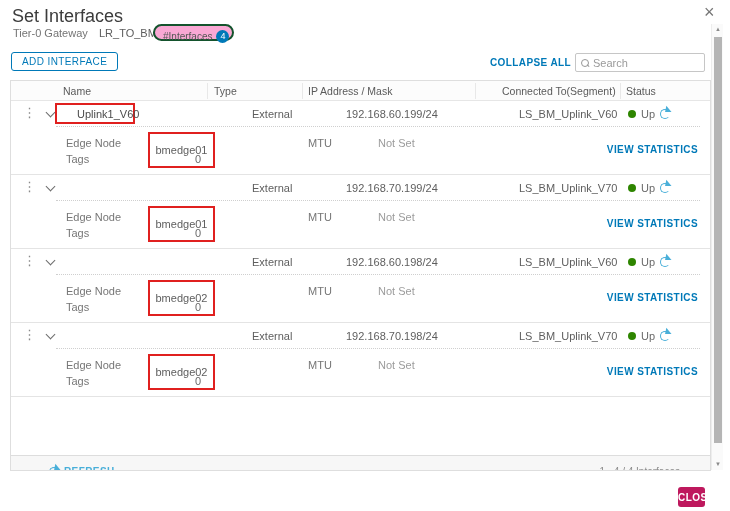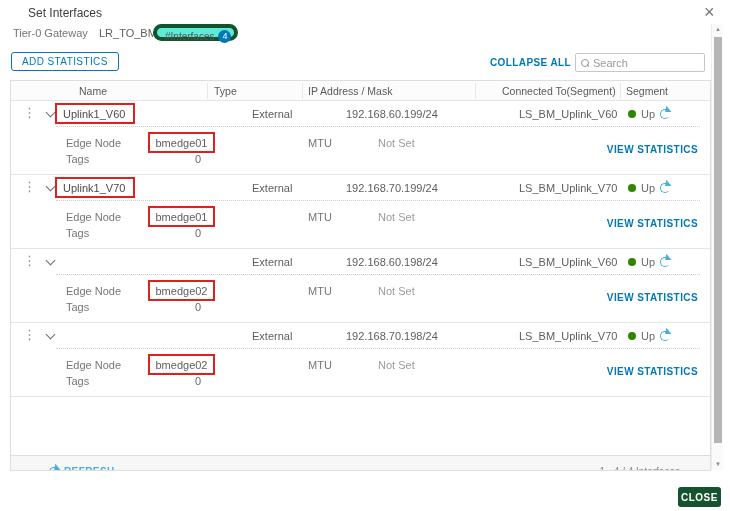--- a/index.html
+++ b/index.html
@@ -8,29 +8,29 @@
     position: relative;
     background: #fff;
     font-family: "Liberation Sans", sans-serif;
     font-size: 11px;
     color: #4e4e4e;
     overflow: hidden;
   }
   .abs { position:absolute; }
 
   
-  #dlg-title { left:28px; top:6px; font-size:12px; color:#3c3c3c; }
+  #dlg-title { left:12px; top:6px; font-size:18px; color:#3c3c3c; }
   #close-x { left:704px; top:2px; font-size:18px; color:#767676; cursor:pointer; line-height:20px; }
   #gw-label { left:13px; top:27px; color:#747474; }
   #gw-name  { left:99px; top:27px; color:#5d5d5d; }
   #if-pill {
     left:153px; top:24px; height:17px;
-    border:4px solid #14532d; border-radius:9px;
+    border:2px solid #14532d; border-radius:9px;
     display:flex; align-items:center; gap:4px; padding:7px 3px 0 8px;
-    background:#5eead4;
+    background:#f9a8d4;
   }
   #if-pill .pill-label { font-size:10px; color:#565656; }
   #if-pill .pill-badge {
     width:13px; height:13px; border-radius:50%;
     background:#0079b8; color:#fff; font-size:9px;
     display:flex; align-items:center; justify-content:center;
   }
 
   
   #add-btn {
@@ -64,42 +64,42 @@
   }
   #search-input::placeholder { color:#9a9a9a; }
 
   
   #table {
     left:10px; top:80px; width:701px; height:391px;
     border:1px solid #dedede; background:#fff;
   }
   #thead { position:relative; height:20px; background:#fcfcfc; border-bottom:1px solid #e6e6e6; }
   #thead span { position:absolute; top:4px; font-size:10.5px; color:#5a5a5a; }
-  .h-name { left:52px;margin-left:16px; } .h-type { left:203px; } .h-ip { left:297px; }
+  .h-name { left:52px; } .h-type { left:203px; } .h-ip { left:297px; }
   .h-seg { left:491px; } .h-status { left:615px; }
   .h-div { position:absolute; top:2px; width:1px; height:16px; background:#e8e8e8; }
 
   .group { position:relative; border-bottom:1px solid #e4e4e4; }
   .main-row { position:relative; height:26px; }
   .dotted-sep { position:absolute; left:45px; right:10px; bottom:0; border-top:1px dotted #cfcfcf; }
   .kebab {
     position:absolute; left:12px; top:4px; font-size:13px; color:#8a8a8a;
     cursor:pointer; letter-spacing:0;
   }
   .chev-wrap { position:absolute; left:33px; top:6px; width:14px; height:14px; cursor:pointer; }
   .chev {
     position:absolute; left:3px; top:2px; width:7px; height:7px;
     border-right:1.4px solid #6d6d6d; border-bottom:1.4px solid #6d6d6d;
     transform:rotate(45deg);
   }
   .main-row .cell { position:absolute; top:7px; color:#5e5e5e;padding-left:38px; }
   .c-type { left:203px; } .c-ip { left:297px; } .c-seg { left:470px;text-align:center; }
   .name-ann {
     position:absolute; left:44px; top:2px; width:80px; height:21px;
-    border:2px solid #e0201f; display:flex; align-items:center; padding-left:6px;
+    border:2px solid #e0201f; display:flex; align-items:center; padding-left:20px;
   }
   .name-ann span { color:#4b4b4b; }
   .status-dot {
     position:absolute; left:617px; top:9px; width:8px; height:8px;
     border-radius:50%; background:#2e8500;
   }
   .status-label { position:absolute; left:630px; top:7px; color:#6a6a6a; }
   .refresh-ic {
     position:relative; display:inline-block; width:10px; height:10px;
   }
@@ -114,21 +114,21 @@
   }
   .status-refresh { position:absolute; left:649px; top:8px; cursor:pointer; }
 
   .detail-row { position:relative; height:47px; }
   .d-label { position:absolute; color:#767676; }
   .lbl-edge { left:55px; top:10px; }
   .lbl-tags { left:55px; top:26px; }
   .lbl-mtu  { left:297px; top:10px; }
   .val-notset { position:absolute; left:367px; top:10px; color:#9c9c9c; }
   .val-ann {
-    position:absolute; left:137px; top:5px; width:67px; height:21px;
+    position:absolute; left:137px; top:5px; width:67px; height:36px;
     border:2px solid #e0201f; display:flex; align-items:center; justify-content:center;
   }
   .val-ann span { color:#5e5e5e; }
   .val-tags { position:absolute; left:137px; top:26px; width:53px; text-align:right; color:#6a6a6a; }
   .view-stats {
     position:absolute; right:12px; top:17px; color:#0079b8;
     font-size:10px; letter-spacing:.4px; font-weight:bold; cursor:pointer;
   }
 
   
@@ -153,53 +153,53 @@
     font-size:6px; text-align:center; line-height:11px; cursor:pointer;
   }
   #sb-up { top:0; } #sb-down { bottom:0; }
   #sb-thumb {
     position:absolute; left:2px; top:13px; width:8px; height:406px;
     background:#b5b5b5; cursor:pointer;
   }
 
   
   #close-btn {
-    left:678px; top:487px; width:43px; height:20px;
-    background:#14532d; border:none; border-radius:3px;
+    left:678px; top:487px; width:27px; height:20px;
+    background:#be185d; border:none; border-radius:3px;
     color:#fff; font-size:10px; font-weight:bold; letter-spacing:.5px;
     cursor:pointer; font-family:"Liberation Sans",sans-serif;
   }
 </style>
 </head>
 <body>
 
 <div class="abs" id="dlg-title">Set Interfaces</div>
 <div class="abs" id="close-x">×</div>
 
 <div class="abs" id="gw-label">Tier-0 Gateway</div>
 <div class="abs" id="gw-name">LR_TO_BME...</div>
 <div class="abs" id="if-pill">
   <span class="pill-label">#Interfaces</span>
   <span class="pill-badge">4</span>
 </div>
 
-<button class="abs" id="add-btn">ADD STATISTICS</button>
+<button class="abs" id="add-btn">ADD INTERFACE</button>
 <div class="abs" id="collapse-all">COLLAPSE ALL</div>
 <div class="abs" id="search-wrap">
   <span class="search-glass"></span>
   <input id="search-input" placeholder="Search" style="">
 </div>
 
 <div class="abs" id="table">
   <div id="thead">
     <span class="h-name">Name</span>
     <span class="h-type">Type</span>
     <span class="h-ip">IP Address / Mask</span>
     <span class="h-seg">Connected To(Segment)</span>
-    <span class="h-status">Segment</span>
+    <span class="h-status">Status</span>
     <i class="h-div" style="left:196px"></i>
     <i class="h-div" style="left:291px"></i>
     <i class="h-div" style="left:464px"></i>
     <i class="h-div" style="left:609px"></i>
   </div>
 
   <div id="rows">
   <div class="group">
     <div class="main-row">
       <span class="kebab">⋮</span>
@@ -229,23 +229,20 @@
       <span class="view-stats">VIEW STATISTICS</span>
     </div>
   </div>
 
   <div class="group">
     <div class="main-row">
       <span class="kebab">⋮</span>
       <span class="chev-wrap">
             <span class="chev"></span>
           </span>
-      <span class="name-ann">
-        <span>Uplink1_V70</span>
-      </span>
       <span class="cell c-type">External</span>
       <span class="cell c-ip">192.168.70.199/24</span>
       <span class="cell c-seg">LS_BM_Uplink_V70</span>
       <span class="status-dot"></span>
       <span class="status-label">Up</span>
       <span class="refresh-ic status-refresh"></span>
       <span class="dotted-sep"></span>
     </div>
     <div class="detail-row">
       <span class="d-label lbl-edge">Edge Node</span>

